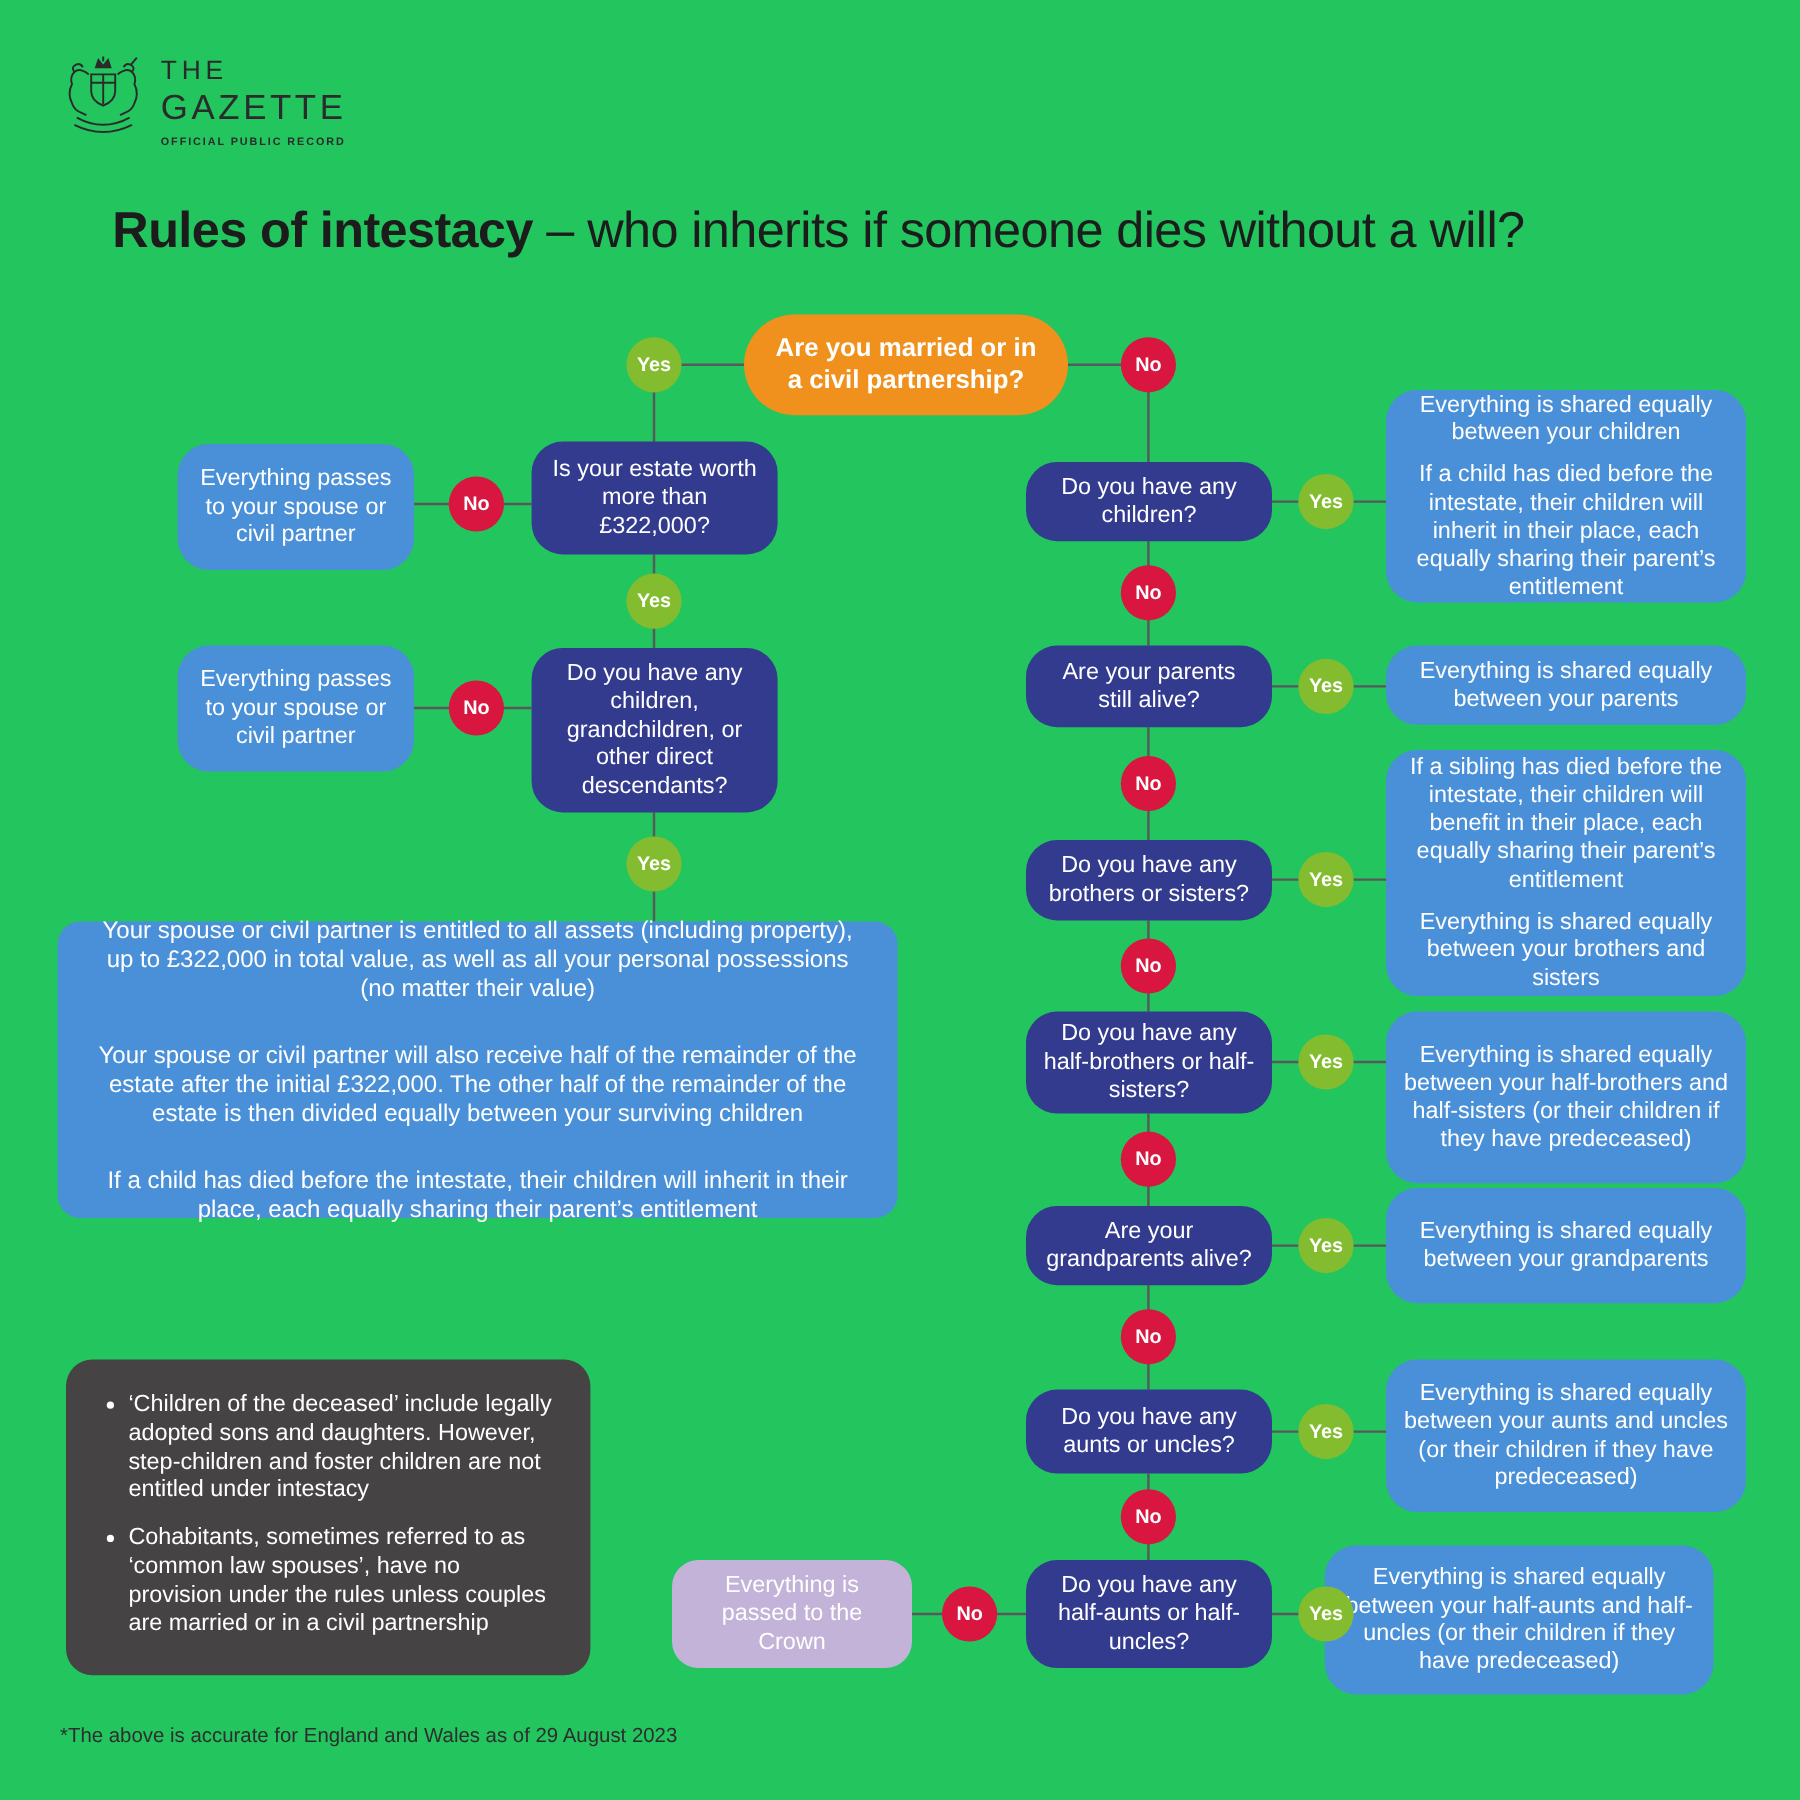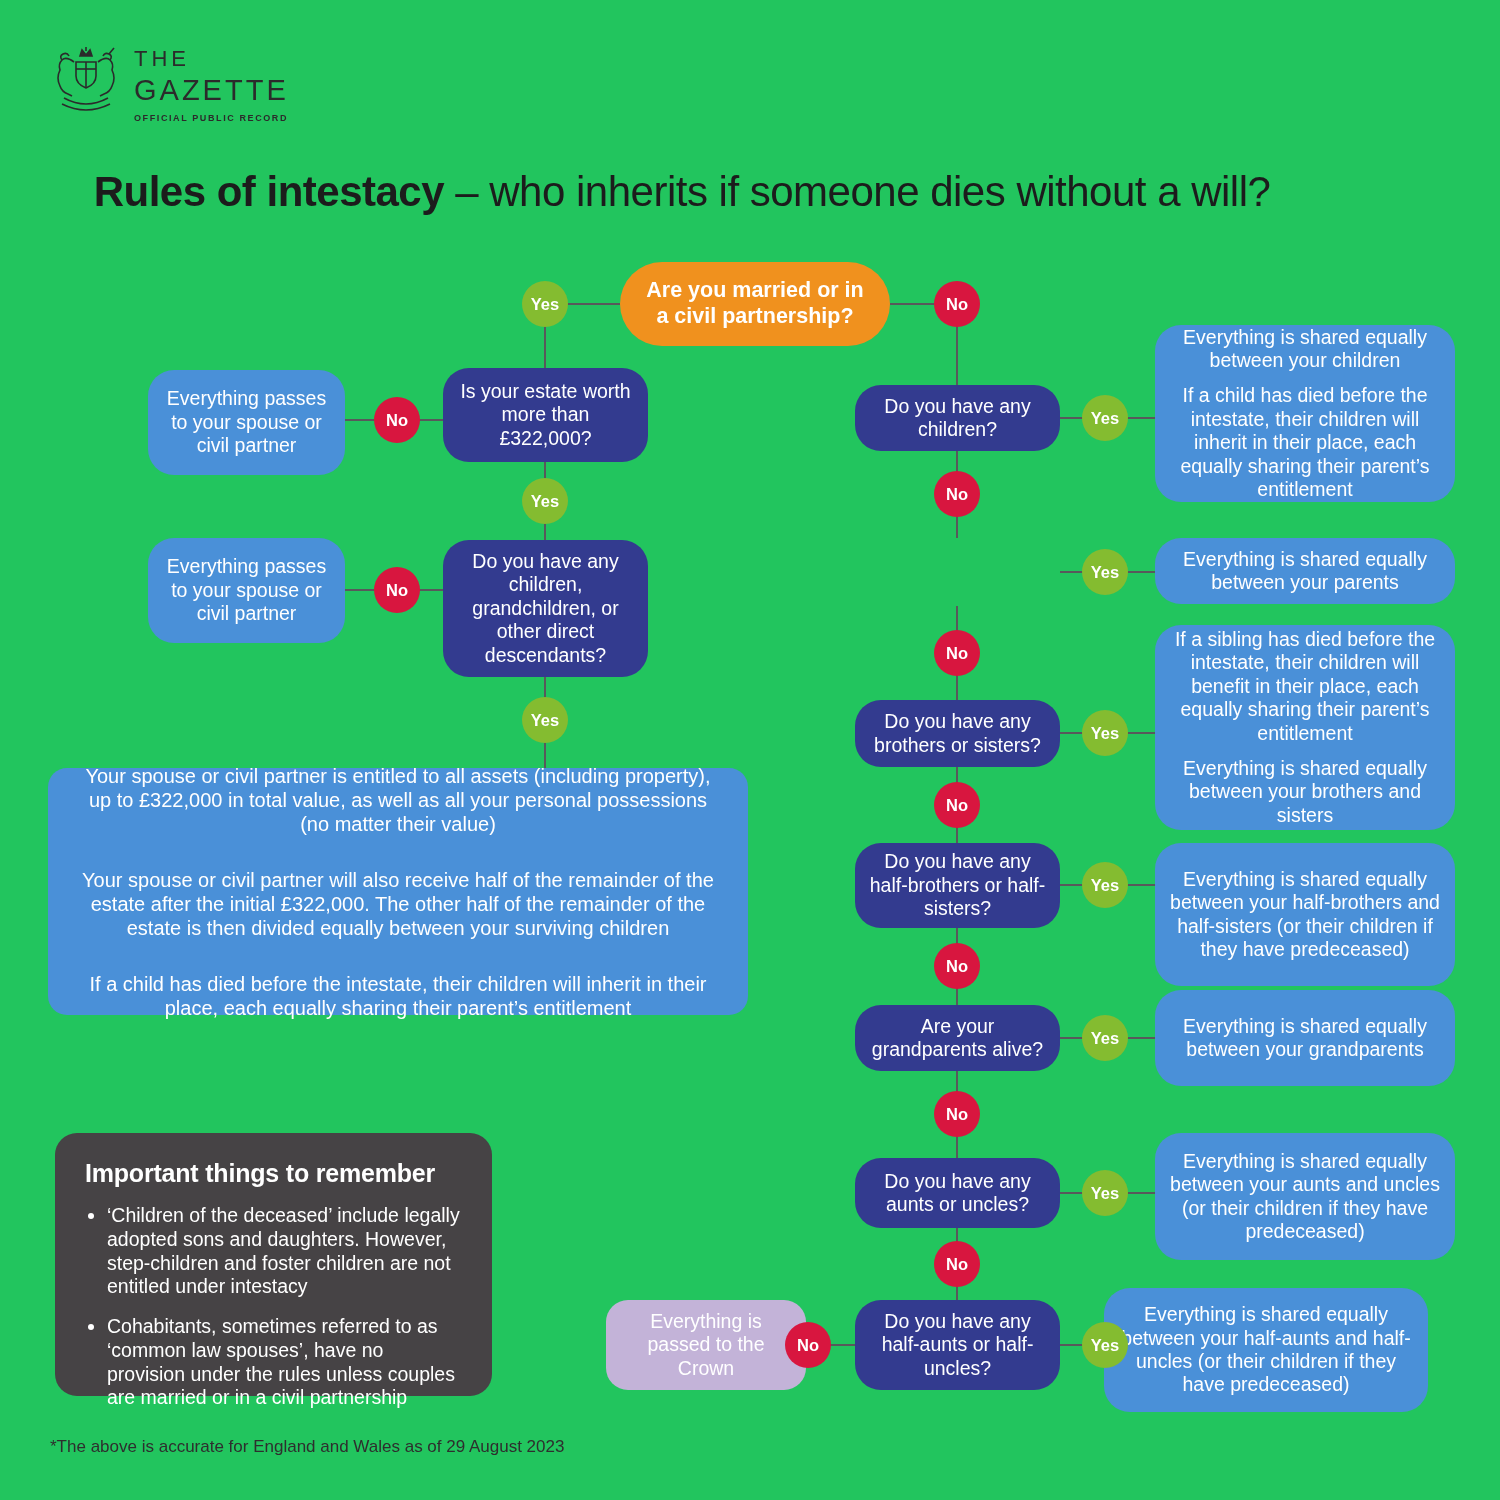--- a/index.html
+++ b/index.html
@@ -18,21 +18,21 @@
   .title { position:absolute; left:0; top:168px; width:1364px; text-align:center;
            font-size:42px; color:#1c1c1c; letter-spacing:-0.5px; }
   .title .bold { font-weight:700; }
 
   
   .box { position:absolute; display:flex; flex-direction:column; align-items:center; justify-content:center;
          text-align:center; color:#fff; line-height:1.2; }
   .start { background:#f0911e; border-radius:44px; font-weight:700; font-size:21.5px; padding:10px 20px; }
   .navy  { background:#333b8f; border-radius:26px; font-size:19.5px; padding:10px 14px; }
   .blue  { background:#4a90d8; border-radius:26px; font-size:19.5px; padding:12px 12px; }
-  .lav   { background:#c3b3d8; border-radius:22px; font-size:19.5px; padding:10px 14px;margin-left:46px; }
+  .lav   { background:#c3b3d8; border-radius:22px; font-size:19.5px; padding:10px 14px; }
   .blue p + p, .bigblue p + p { margin-top:12px; }
   .bigblue { background:#4a90d8; border-radius:19px; font-size:20px; padding:26px 34px;gap:20px; }
 
   
   .pin { position:absolute; width:46px; height:46px; border-radius:50%; color:#fff; font-weight:700;
          font-size:16.5px; display:flex; align-items:center; justify-content:center; z-index:3; }
   .yes { background:#84bc30; }
   .no  { background:#d8163f; }
 
   
@@ -124,20 +124,21 @@
   <div class="box blue" style="left:148px;top:538px;width:197px;height:105px">Everything passes to your spouse or civil partner</div>
   <div class="box navy" style="left:443px;top:540px;width:205px;height:137px">Do you have any children, grandchildren, or other direct descendants?</div>
 
   <div class="box bigblue" style="left:48px;top:768px;width:700px;height:247px">
     <p>Your spouse or civil partner is entitled to all assets (including property), up to £322,000 in total value, as well as all your personal possessions (no matter their value)</p>
     <p>Your spouse or civil partner will also receive half of the remainder of the estate after the initial £322,000. The other half of the remainder of the estate is then divided equally between your surviving children</p>
     <p>If a child has died before the intestate, their children will inherit in their place, each equally sharing their parent’s entitlement</p>
   </div>
 
   <div class="box navy" style="left:855px;top:385px;width:205px;height:66px">Do you have any children?</div>
+  <div class="box navy" style="left:855px;top:538px;width:205px;height:68px">Are your parents still alive?</div>
   <div class="box navy" style="left:855px;top:700px;width:205px;height:67px">Do you have any brothers or sisters?</div>
   <div class="box navy" style="left:855px;top:843px;width:205px;height:85px">Do you have any half-brothers or half-sisters?</div>
   <div class="box navy" style="left:855px;top:1005px;width:205px;height:66px">Are your grandparents alive?</div>
   <div class="box navy" style="left:855px;top:1158px;width:205px;height:70px">Do you have any aunts or uncles?</div>
   <div class="box navy" style="left:855px;top:1300px;width:205px;height:90px">Do you have any half-aunts or half-uncles?</div>
 
   <div class="box blue" style="left:1155px;top:325px;width:300px;height:177px">
     <p>Everything is shared equally between your children</p>
     <p>If a child has died before the intestate, their children will inherit in their place, each equally sharing their parent’s entitlement</p>
   </div>
@@ -179,21 +180,20 @@
   <div class="pin no" style="left:374px;top:567px">No</div>
   <div class="pin no" style="left:934px;top:471px">No</div>
   <div class="pin no" style="left:934px;top:630px">No</div>
   <div class="pin no" style="left:934px;top:782px">No</div>
   <div class="pin no" style="left:934px;top:943px">No</div>
   <div class="pin no" style="left:934px;top:1091px">No</div>
   <div class="pin no" style="left:934px;top:1241px">No</div>
   <div class="pin no" style="left:785px;top:1322px">No</div>
 
   <div class="important">
-    <h2>Important things to remember</h2>
     <ul>
       <li>‘Children of the deceased’ include legally adopted sons and daughters. However, step-children and foster children are not entitled under intestacy</li>
       <li>Cohabitants, sometimes referred to as ‘common law spouses’, have no provision under the rules unless couples are married or in a civil partnership</li>
     </ul>
   </div>
 
   <div class="footnote">*The above is accurate for England and Wales as of 29 August 2023</div>
 
 </div>
 

